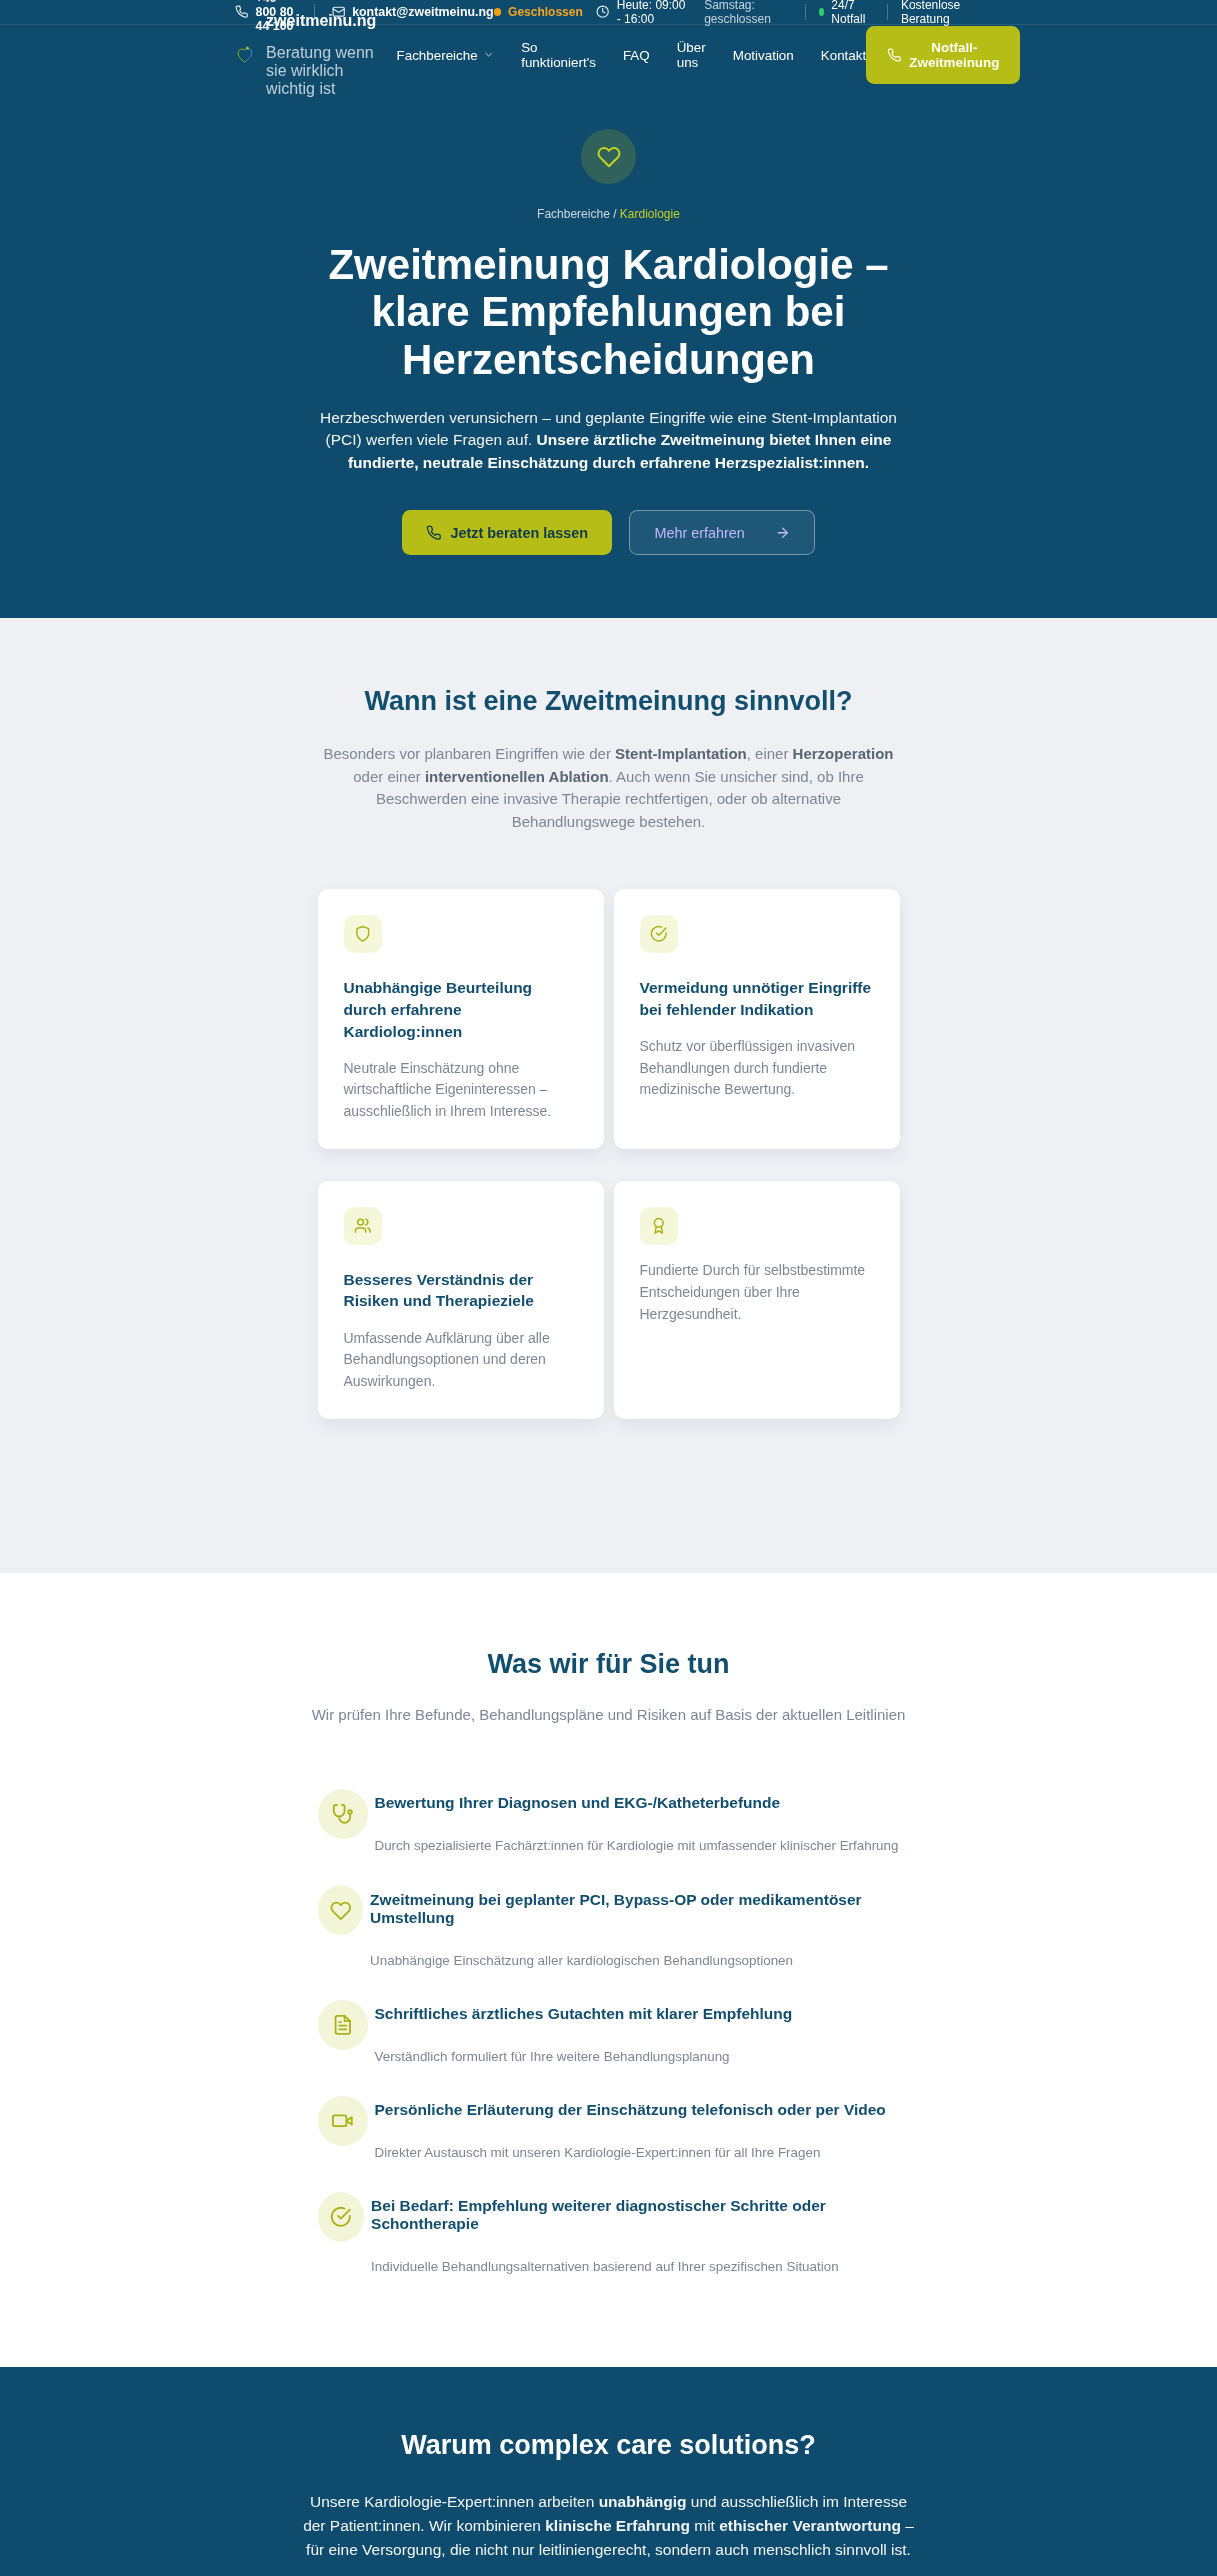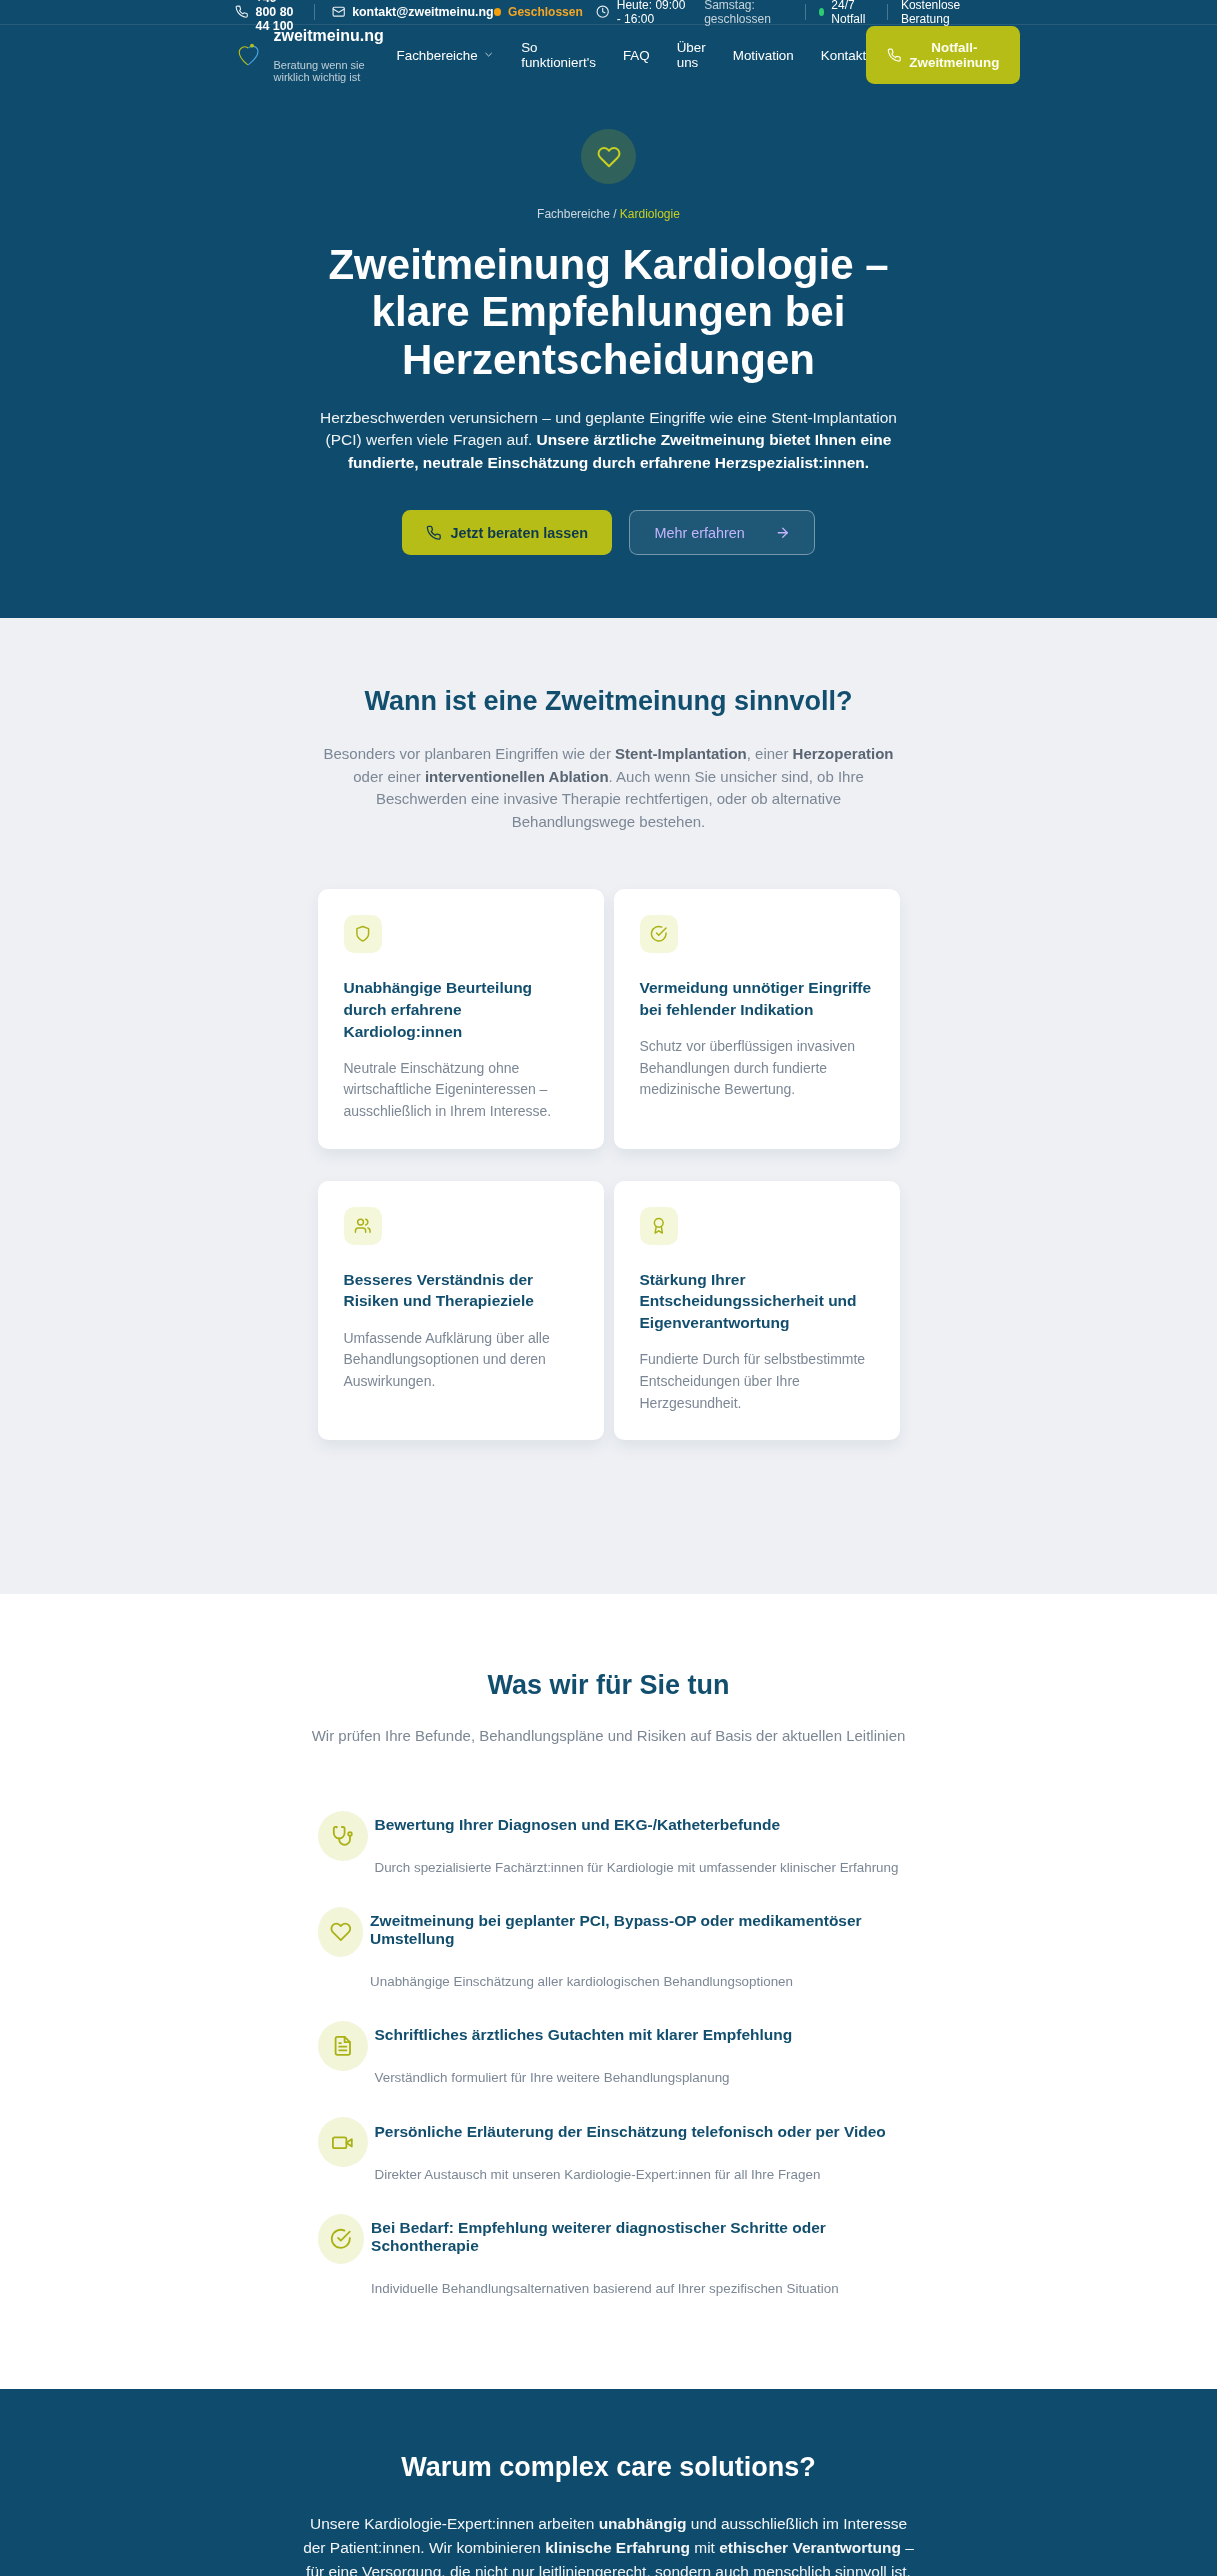--- a/index.html
+++ b/index.html
@@ -21,21 +21,21 @@
   .dot-green { background:#2ecc71; }
   .tb-orange { color:#f5a623; font-weight:700; }
   .tb-dim { color:rgba(255,255,255,.75); }
 
   
   .nav { background:#0f4b6c; height:60px; display:flex; align-items:center; color:#fff; }
   .nav .container { display:flex; align-items:center; justify-content:space-between; }
   .brand { display:flex; align-items:center; gap:11.3px; }
   .logo-mark { width:40px; height:40px; }
   .brand-name { font-size:16px; font-weight:700; }
-  .brand-tag { font-size:11px; color:rgba(255,255,255,.72); margin-top:14px; }
+  .brand-tag { font-size:16px; color:rgba(255,255,255,.72); margin-top:14px; }
   .menu { display:flex; align-items:center; gap:27px; font-size:13.4px; }
   .menu-item { display:flex; align-items:center; gap:5.2px; cursor:pointer; }
   .chev { width:11.3px; height:11.3px; opacity:.8; }
   .nav-cta { display:flex; align-items:center; gap:8.2px; background:#b6bd17; color:#fdfef2; font-size:13.4px; font-weight:600; padding:14.4px 20.6px; border-radius:8.2px; border:none; cursor:pointer; }
   .nav-cta .ic { width:14.4px; height:14.4px; }
 
   
   .hero { background:#0f4b6c; color:#fff; text-align:center; padding:44px 0 63px; }
   .hero-iconwrap { width:55px; height:55px; margin:0 auto; border-radius:50%; background:rgba(182,189,23,.20); display:flex; align-items:center; justify-content:center; }
   .hero-iconwrap .ic { width:24px; height:24px; color:#c9d120; }
@@ -269,21 +269,20 @@
       </div>
       <div class="bcard">
         <div class="chip">
           <span class="ic" style="width:17.5px;height:17.5px">
             <svg viewBox="0 0 24 24">
               <circle cx="12" cy="8" r="6"></circle>
               <path d="M15.48 12.89 17 22l-5-3-5 3 1.52-9.11"></path>
             </svg>
           </span>
         </div>
-        <h3>Stärkung Ihrer Entscheidungssicherheit und Eigenverantwortung</h3>
         <p>Fundierte Durch für selbstbestimmte Entscheidungen über Ihre Herzgesundheit.</p>
       </div>
   </div>
 </div>
 
 <div class="sec-services">
   <h2 class="sec-title">Was wir für Sie tun</h2>
   <p class="sec-sub">Wir prüfen Ihre Befunde, Behandlungspläne und Risiken auf Basis der aktuellen Leitlinien</p>
   <div class="svc-list">
     <div class="svc">

